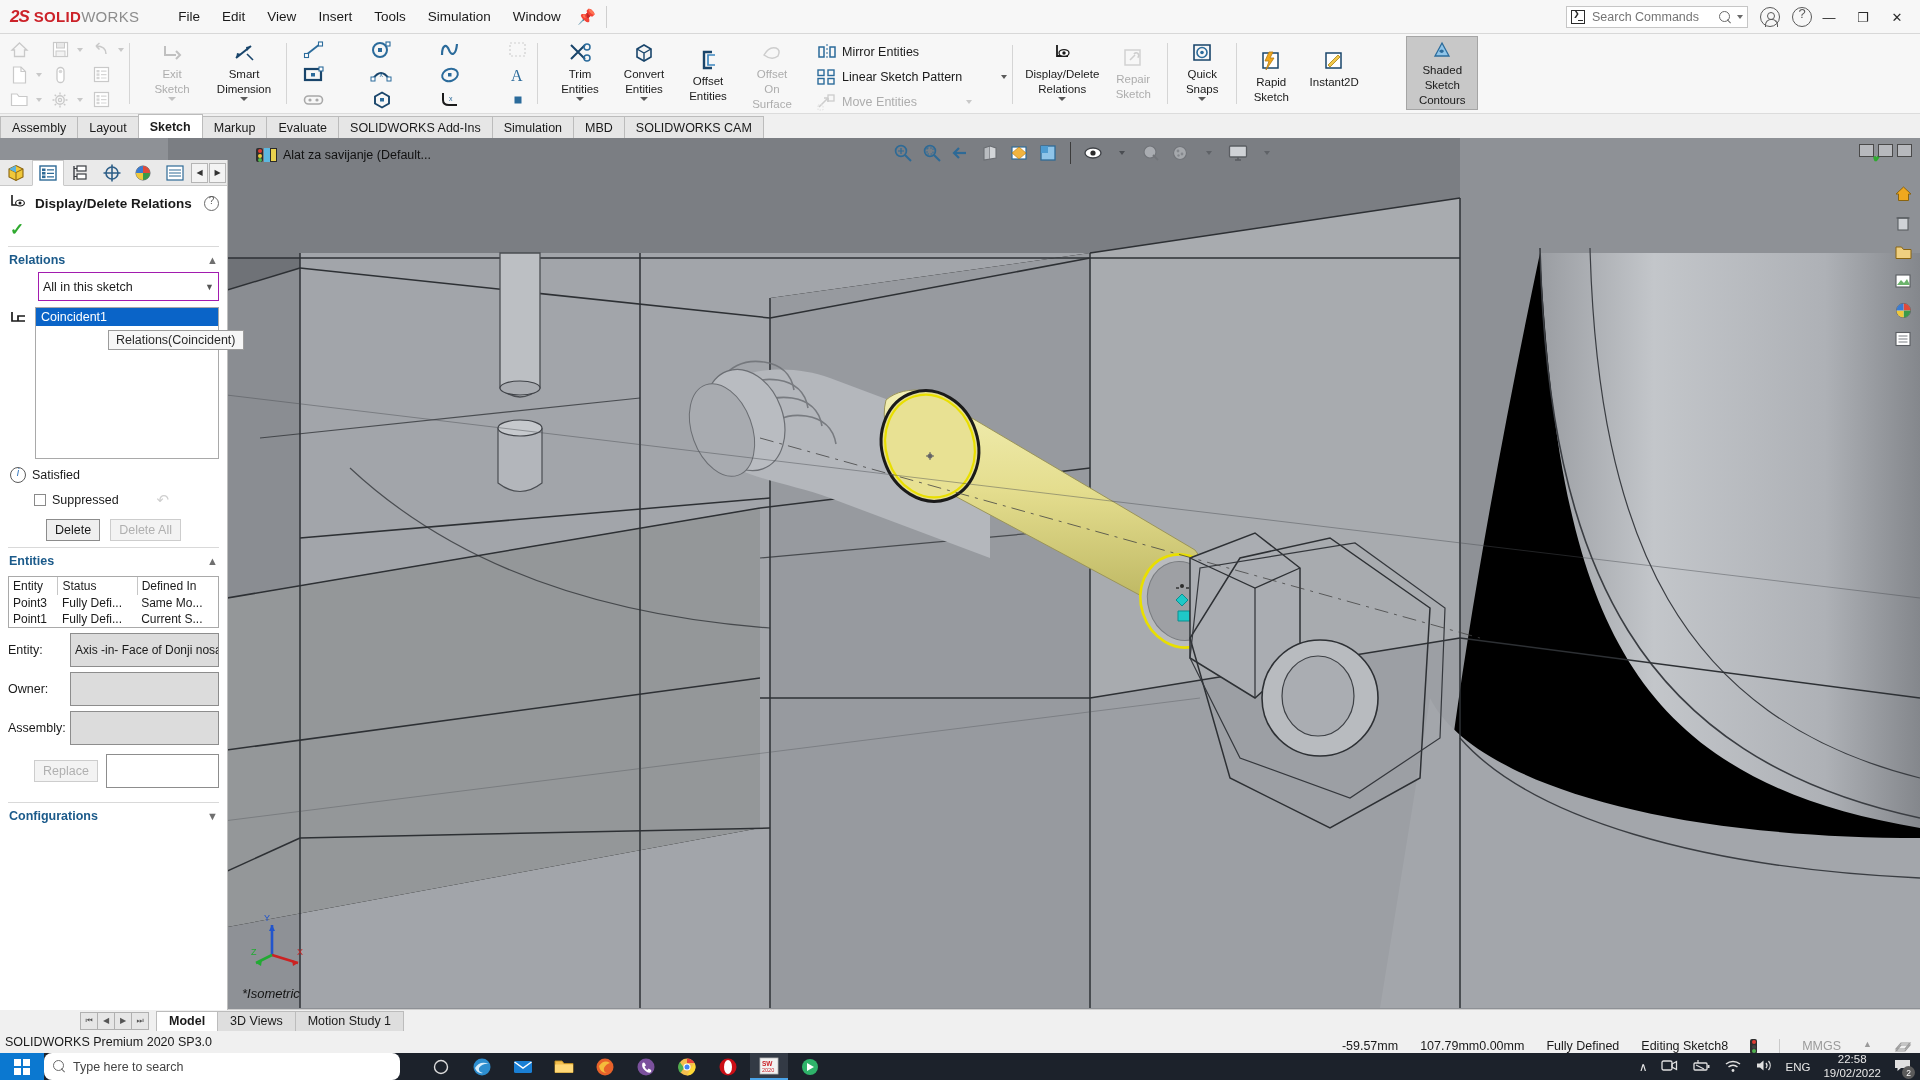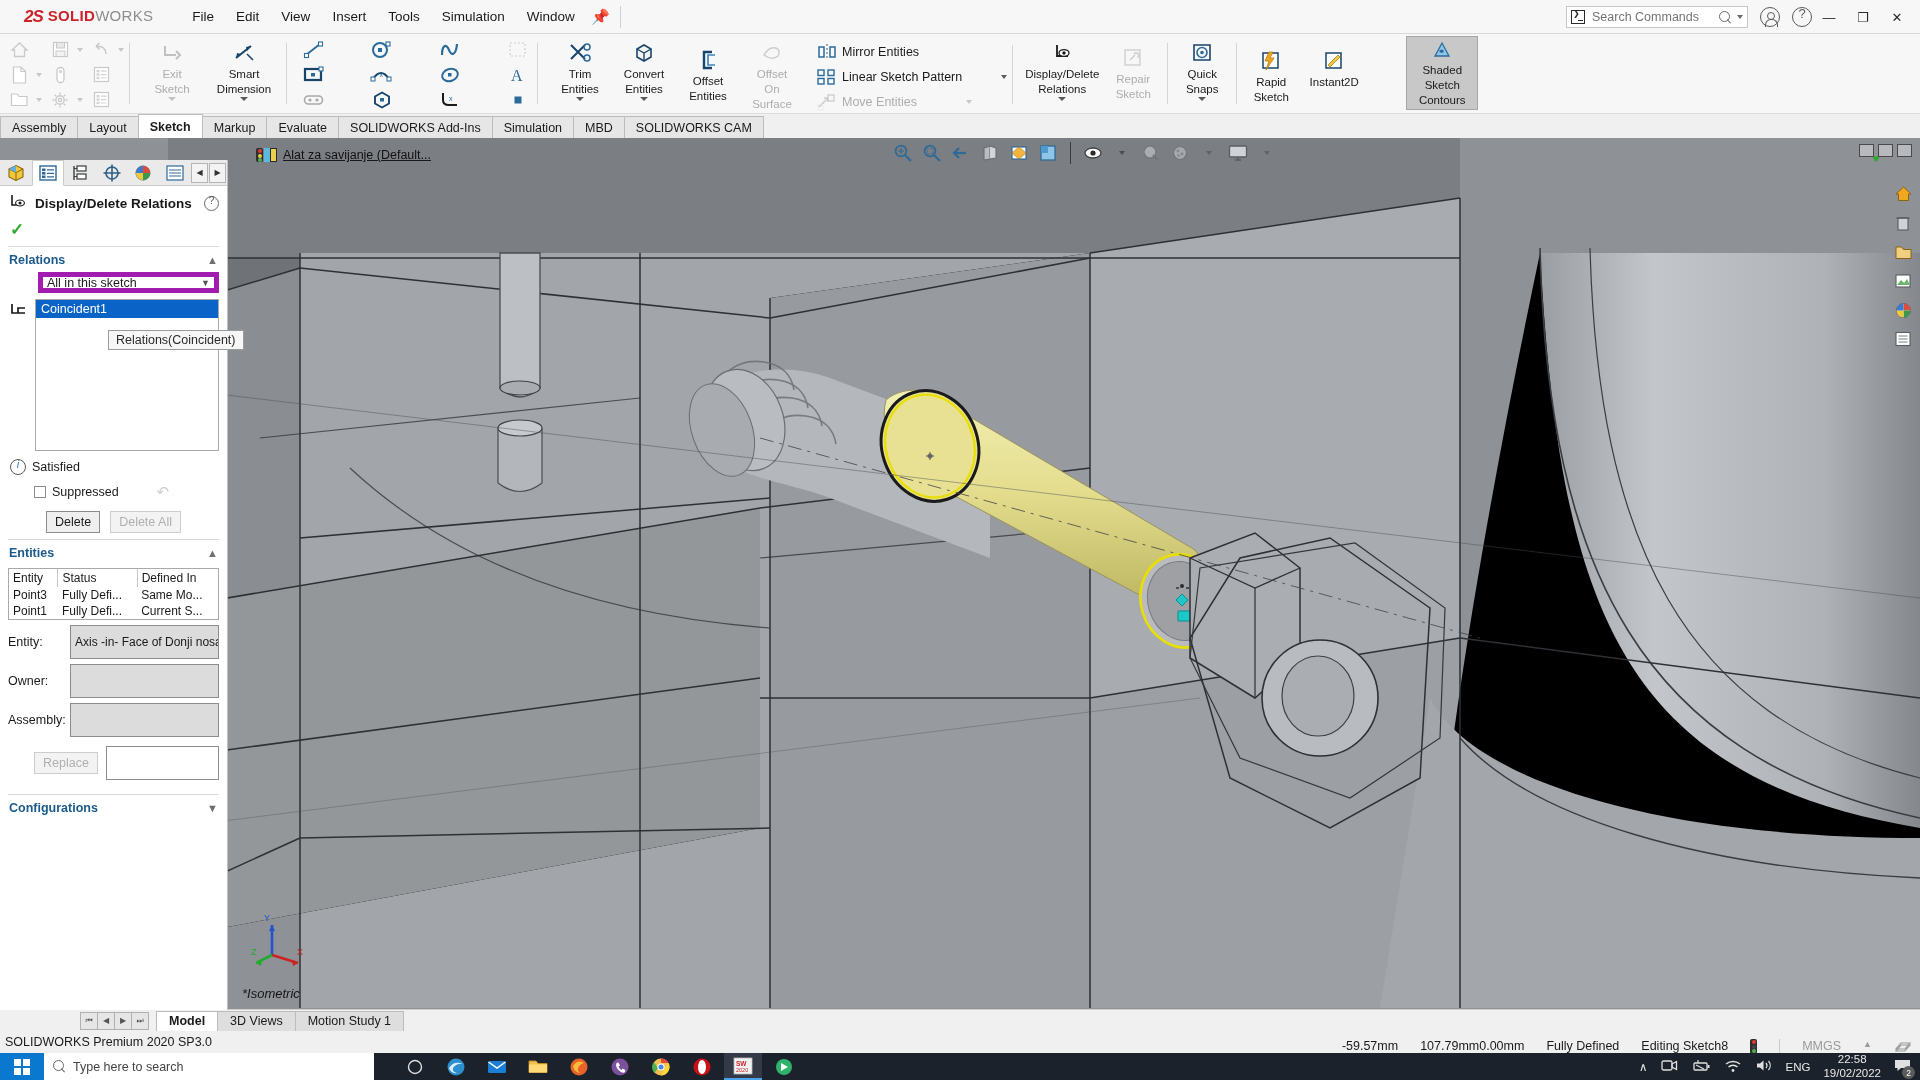--- a/index.html
+++ b/index.html
@@ -14,21 +14,21 @@
   }
   #app { position: relative; width: 1920px; height: 1080px; }
 
   
   .titlebar {
     position: absolute; top: 0; left: 0; width: 1920px; height: 34px;
     background: #f7f7f7;
     border-bottom: 1px solid #d8d8d8;
     display: flex; align-items: center;
   }
-  .sw-logo { display: flex; align-items: flex-start; margin-left: 24px; gap: 5px; }
+  .sw-logo { display: flex; align-items: center; margin-left: 10px; gap: 5px; }
   .sw-logo-ds {
     font-weight: bold; font-style: italic; font-size: 17px; color: #cc2229;
     letter-spacing: -1px;
   }
   .sw-logo-txt { font-size: 15px; letter-spacing: .3px; }
   .sw-logo-txt b { color: #cc2229; font-weight: bold; }
   .sw-logo-txt span { color: #cc2229; font-weight: normal; }
   .menubar { display: flex; align-items: center; margin-left: 28px; gap: 0; }
   .menubar .mi {
     padding: 5px 11px; font-size: 13.5px; color: #1a1a1a; cursor: default;
@@ -150,21 +150,20 @@
 
   
   .viewport {
     position: absolute; top: 138px; left: 0; width: 1920px; height: 871px;
     overflow: hidden; background: #8e9196;
   }
   .vp-header {
     position: absolute; top: 0; left: 0; width: 1920px; height: 34px;
     background: rgba(150,152,156,.0); display: flex; align-items: center;
     z-index: 4;
-    text-decoration: underline;
   }
   .vp-tree-label {
     display: flex; align-items: center; gap: 5px; margin-left: 256px;
     font-size: 12.5px; color: #111;
   }
   .tree-ico {
     width: 22px; height: 16px; position: relative; flex: none;
   }
   .tl-light { width: 7px; height: 14px; background: #2e2e2e; border-radius: 2px;
     position: absolute; left: 0; top: 1px; }
@@ -243,21 +242,21 @@
   }
   .pm-okrow { padding: 1px 10px 4px; }
   .pm-okrow .tick { color: #2faa2f; font-size: 17px; font-weight: bold; }
   .pm-hr { height: 1px; background: #d9d9d9; margin: 2px 8px 0; }
   .sec-head {
     display: flex; align-items: center; padding: 6px 9px 5px;
     font-weight: bold; color: #1b5a8a; font-size: 12.5px;
   }
   .sec-head .chev { margin-left: auto; color: #6f6f6f; font-size: 11px; }
   .combo {
-    margin: 0 8px 0 38px; height: 21px; border: 5px solid #a21caf; background: #fff;
+    margin: 0 8px 0 38px; height: 29px; border: 1px solid #a21caf; background: #fff;
     display: flex; align-items: center; padding: 0 4px; font-size: 12.5px; gap: 44px;
   }
   .combo .chv { margin-left: auto; color: #555; font-size: 9px; }
   .rel-row { display: flex; align-items: flex-start; margin: 6px 8px 0 8px; gap: 5px; }
   .rel-ico { width: 22px; height: 20px; flex: none; display:flex; align-items:center; justify-content:center; }
   .listbox {
     flex: 1; height: 152px; border: 1px solid #a9a9a9; background: #fff;
     position: relative;
   }
   .listsel {
@@ -347,22 +346,22 @@
     background: #1c222b; display: flex; align-items: center;
   }
   .tb-start {
     width: 44px; height: 27px; background: #0b78d0; display: flex;
     align-items: center; justify-content: center;
   }
   .win-glyph { display: grid; grid-template-columns: 7px 7px; grid-template-rows: 7px 7px;
     gap: 2px; }
   .win-glyph span { background: #fff; display: block; }
   .tb-search {
-    width: 330px; height: 27px; background: #fff; display: flex; align-items: center;
-    gap: 7px; padding-left: 9px;
+    width: 356px; height: 27px; background: #fff; display: flex; align-items: center;
+    gap: 7px; padding-left: 9px; border-radius: 8px;
   }
   .tb-search span { font-size: 12.5px; color: #444; }
   .tb-apps { display: flex; align-items: center; gap: 3px; margin-left: 22px; }
   .tapp { width: 38px; height: 27px; display: flex; align-items: center; justify-content: center; }
   .tapp.active { background: #333a45; border-bottom: 2px solid #4aa3e8; }
   .tray {
     margin-left: auto; display: flex; align-items: center; gap: 13px;
     color: #e8e8e8; font-size: 11.5px; margin-right: 9px;
   }
   .clock { text-align: center; line-height: 1.18; font-size: 11.5px; }

